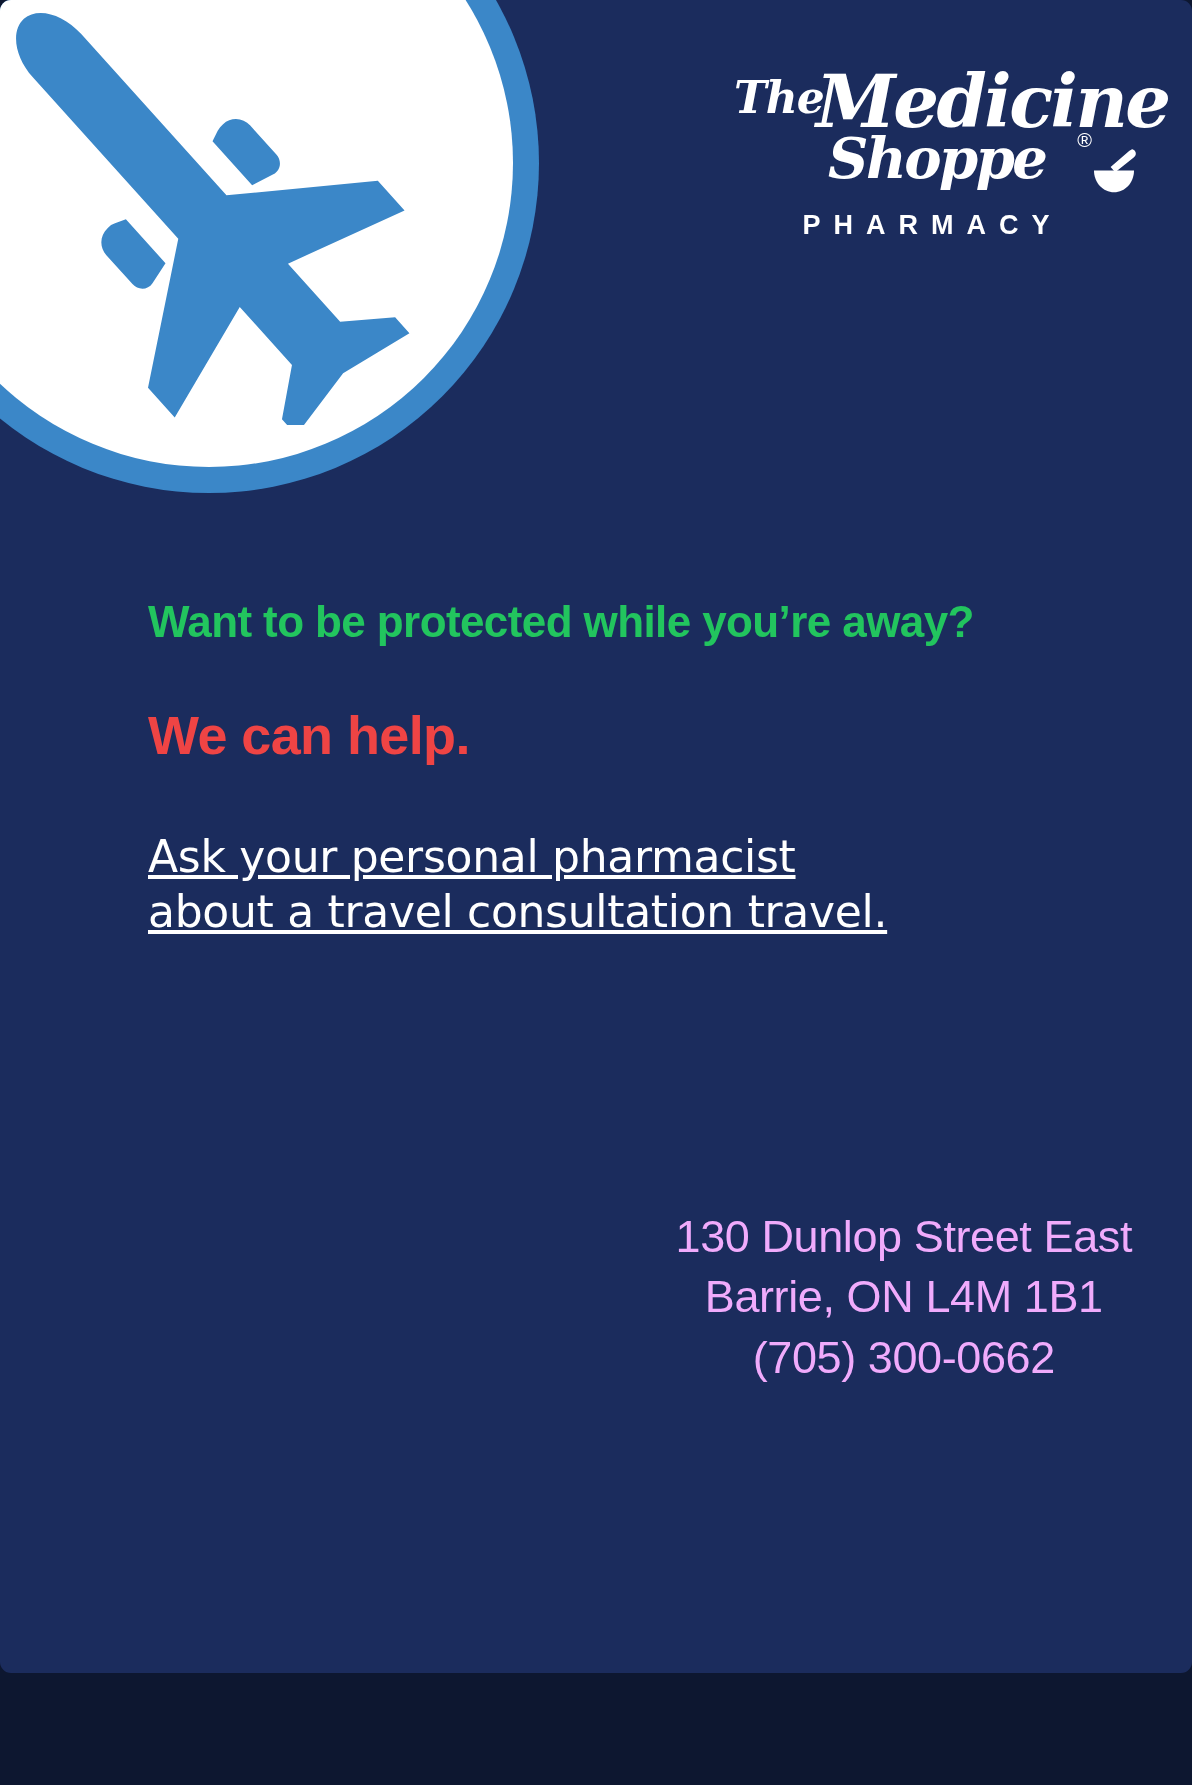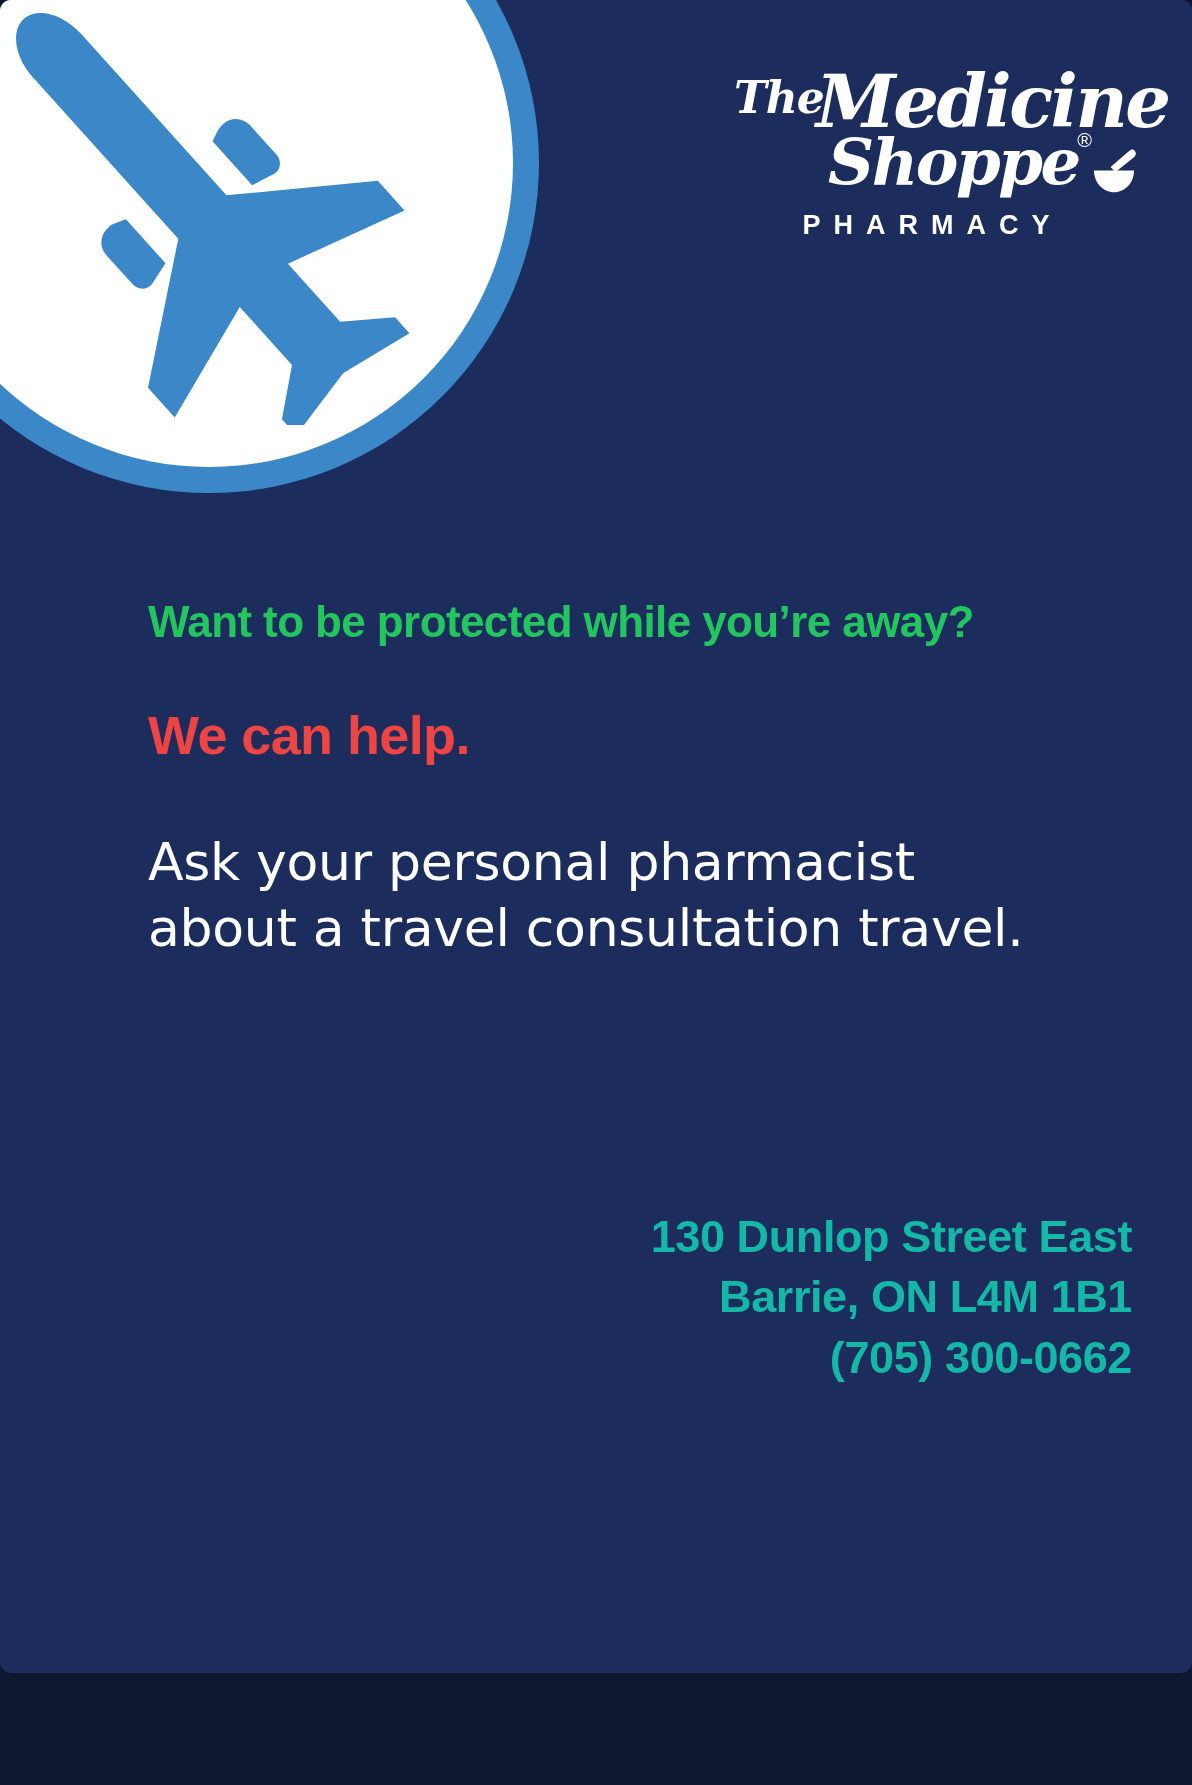--- a/index.html
+++ b/index.html
@@ -87,21 +87,21 @@
     line-height: 1;
     white-space: nowrap;
   }
   .brand-shoppe {
     position: absolute;
     left: 108px;
     top: 56px;
     font-family: "DejaVu Serif", serif;
     font-style: italic;
     font-weight: bold;
-    font-size: 64px;
+    font-size: 56px;
     letter-spacing: -2.5px;
     line-height: 1;
     white-space: nowrap;
   }
   .brand-reg {
     position: absolute;
     right: 48px;
     top: 56px;
     font-family: "Liberation Sans", sans-serif;
     font-style: normal;
@@ -163,36 +163,37 @@
     font-size: 54px;
     line-height: 1.14;
     letter-spacing: -0.6px;
     margin: 0 0 62px 0;
     color: #ef4444;
   }
   .bodytext {
     color: #ffffff;
     font-family: "DejaVu Sans", sans-serif;
     font-weight: normal;
-    font-size: 52px;
+    font-size: 44px;
     line-height: 1.27;
     letter-spacing: -0.3px;
     margin: 0;
+    text-decoration: underline;
   }
   .bodytext .line { display: block; }
 
   
   .address {
     position: absolute;
     right: 60px;
     bottom: 285px;
-    text-align: right;
-    color: #14b8a6;
-    font-family: "Liberation Sans", sans-serif;
-    font-weight: bold;
+    text-align: center;
+    color: #f0abfc;
+    font-family: "Liberation Sans", sans-serif;
+    font-weight: normal;
     font-size: 45px;
     line-height: 1.34;
     letter-spacing: -0.4px;
   }
   .address .line { display: block; white-space: nowrap; }
 </style>
 </head>
 <body>
 
 <div class="poster">

